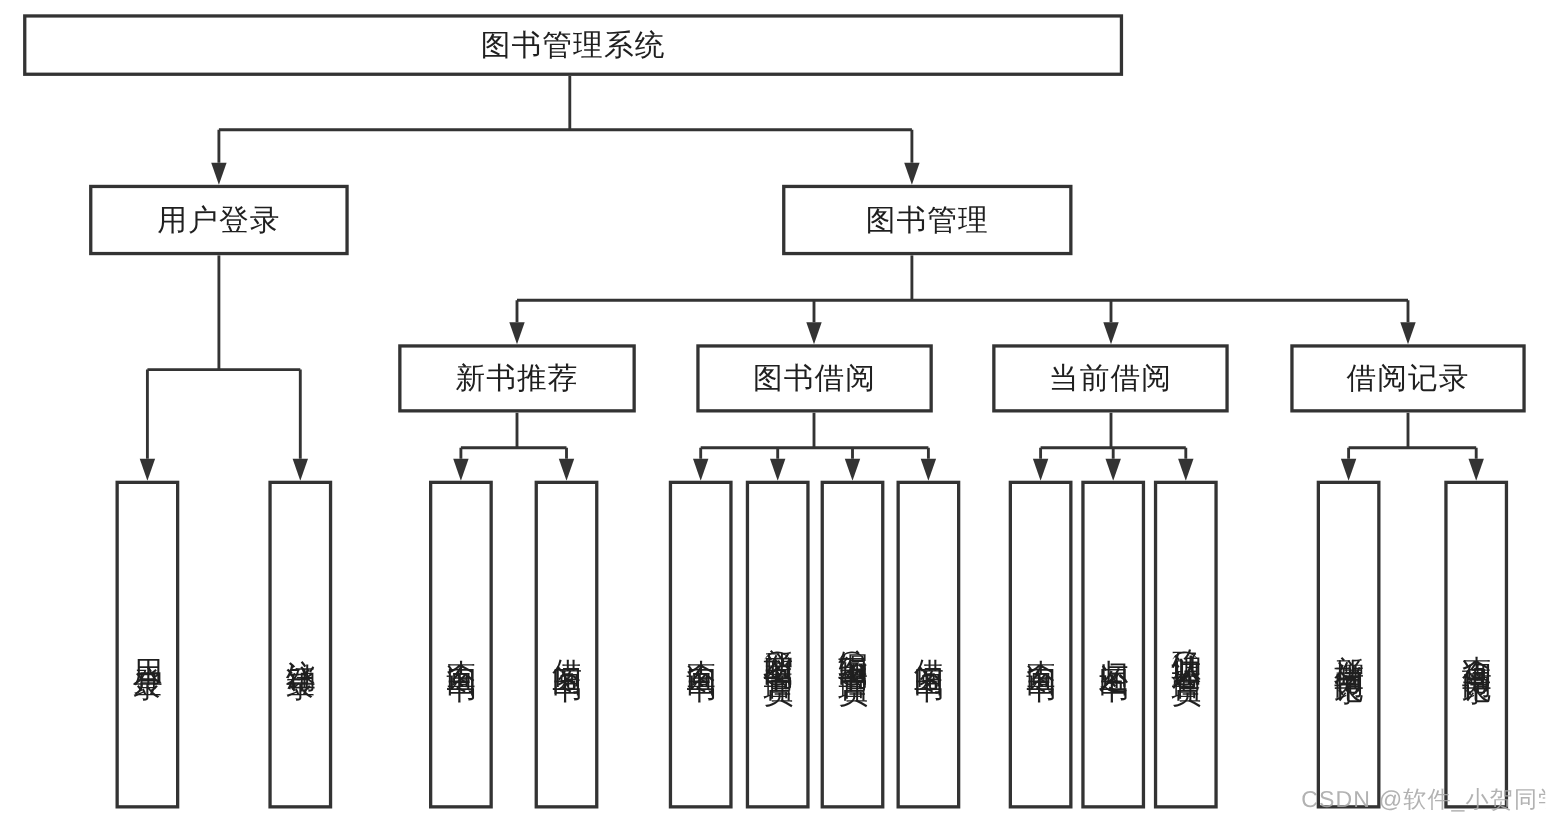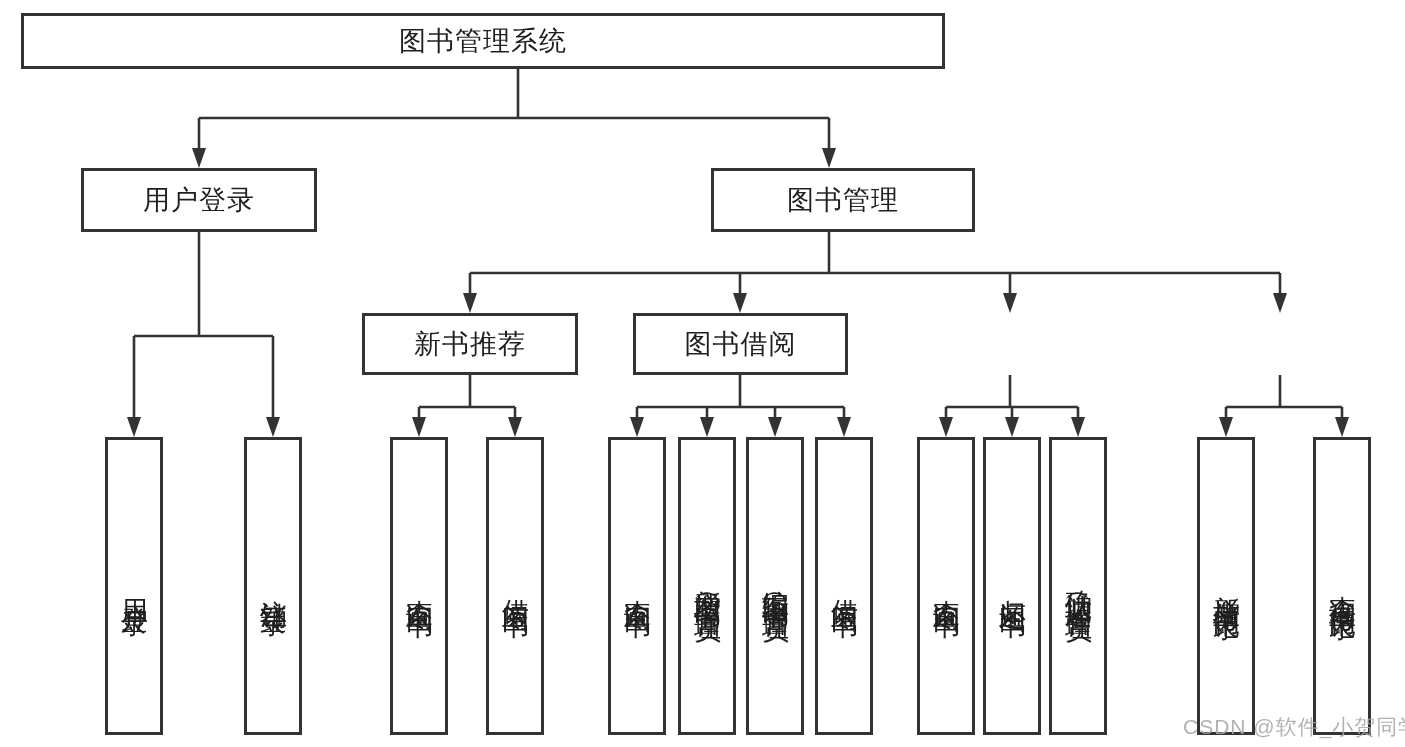--- a/index.html
+++ b/index.html
@@ -97,36 +97,42 @@
       <path class="arrow" d="M1005 417 L1019 417 L1012 437 Z"></path>
       <path class="arrow" d="M1071 417 L1085 417 L1078 437 Z"></path>
     </g>
     <g>
       <path class="line" d="M1280 375 V407 M1226 407 H1342 M1226 407 V417 M1342 407 V417"></path>
       <path class="arrow" d="M1219 417 L1233 417 L1226 437 Z"></path>
       <path class="arrow" d="M1335 417 L1349 417 L1342 437 Z"></path>
     </g>
   </svg>
 
-  <div class="node" style="left:21px;top:13px;width:924px;height:56px">
+  <div class="node" style="left:21px;top:13px;width:1000px;height:56px">
     <span>图书管理系统</span>
   </div>
 
   <div class="node" style="left:81px;top:168px;width:236px;height:64px">
     <span>用户登录</span>
   </div>
   <div class="node" style="left:711px;top:168px;width:264px;height:64px">
     <span>图书管理</span>
   </div>
 
   <div class="node" style="left:633px;top:313px;width:215px;height:62px">
     <span>图书借阅</span>
   </div>
   <div class="node" style="left:362px;top:313px;width:216px;height:62px">
     <span>新书推荐</span>
+  </div>
+  <div class="node" style="left:902px;top:313px;width:215px;height:62px">
+    <span>当前借阅</span>
+  </div>
+  <div class="node" style="left:1173px;top:313px;width:214px;height:62px">
+    <span>借阅记录</span>
   </div>
 
   <div class="leaf" style="left:105px">
     <span class="vtext">用户登录</span>
   </div>
   <div class="leaf" style="left:244px">
     <span class="vtext">注销登录</span>
   </div>
 
   <div class="leaf" style="left:390px">

